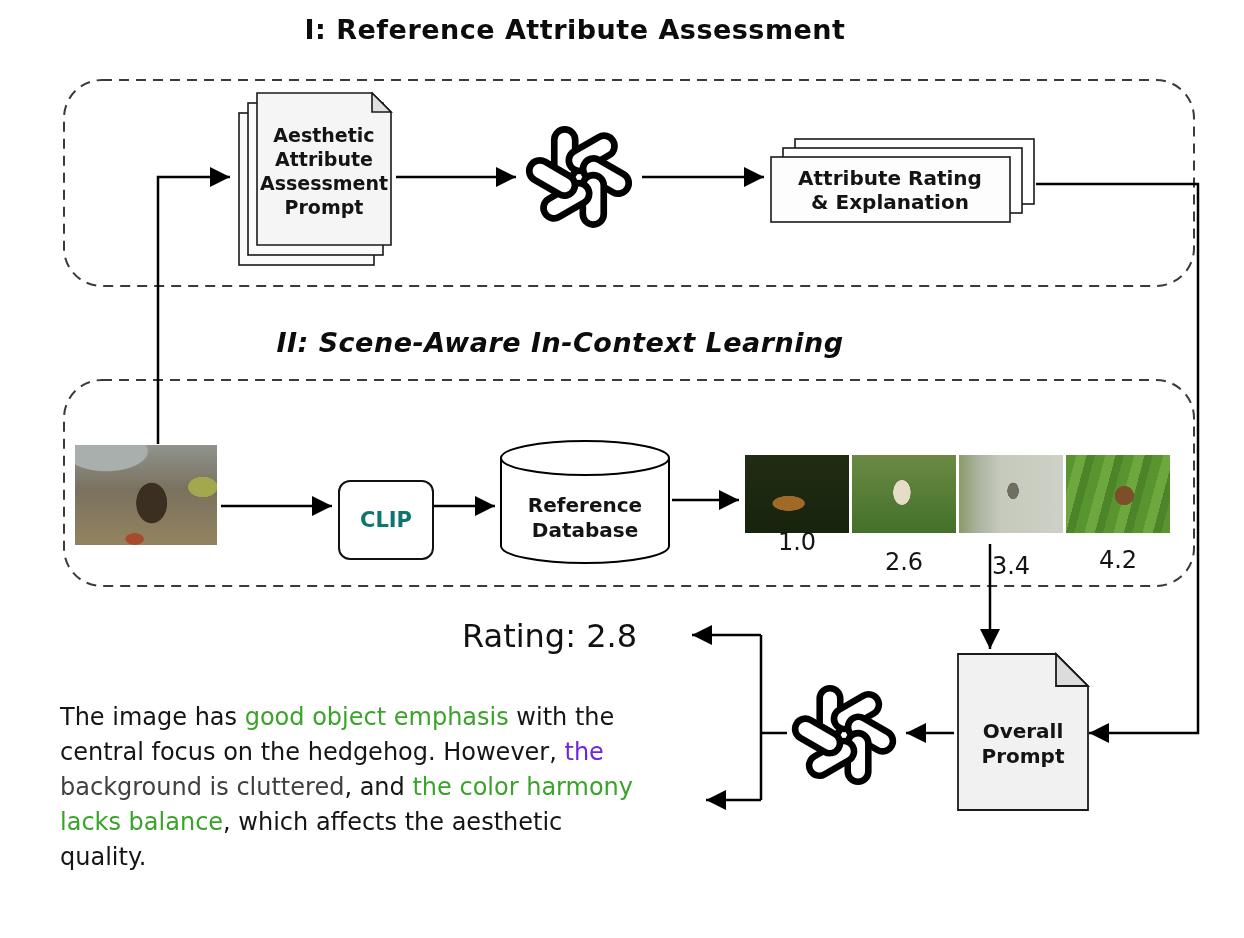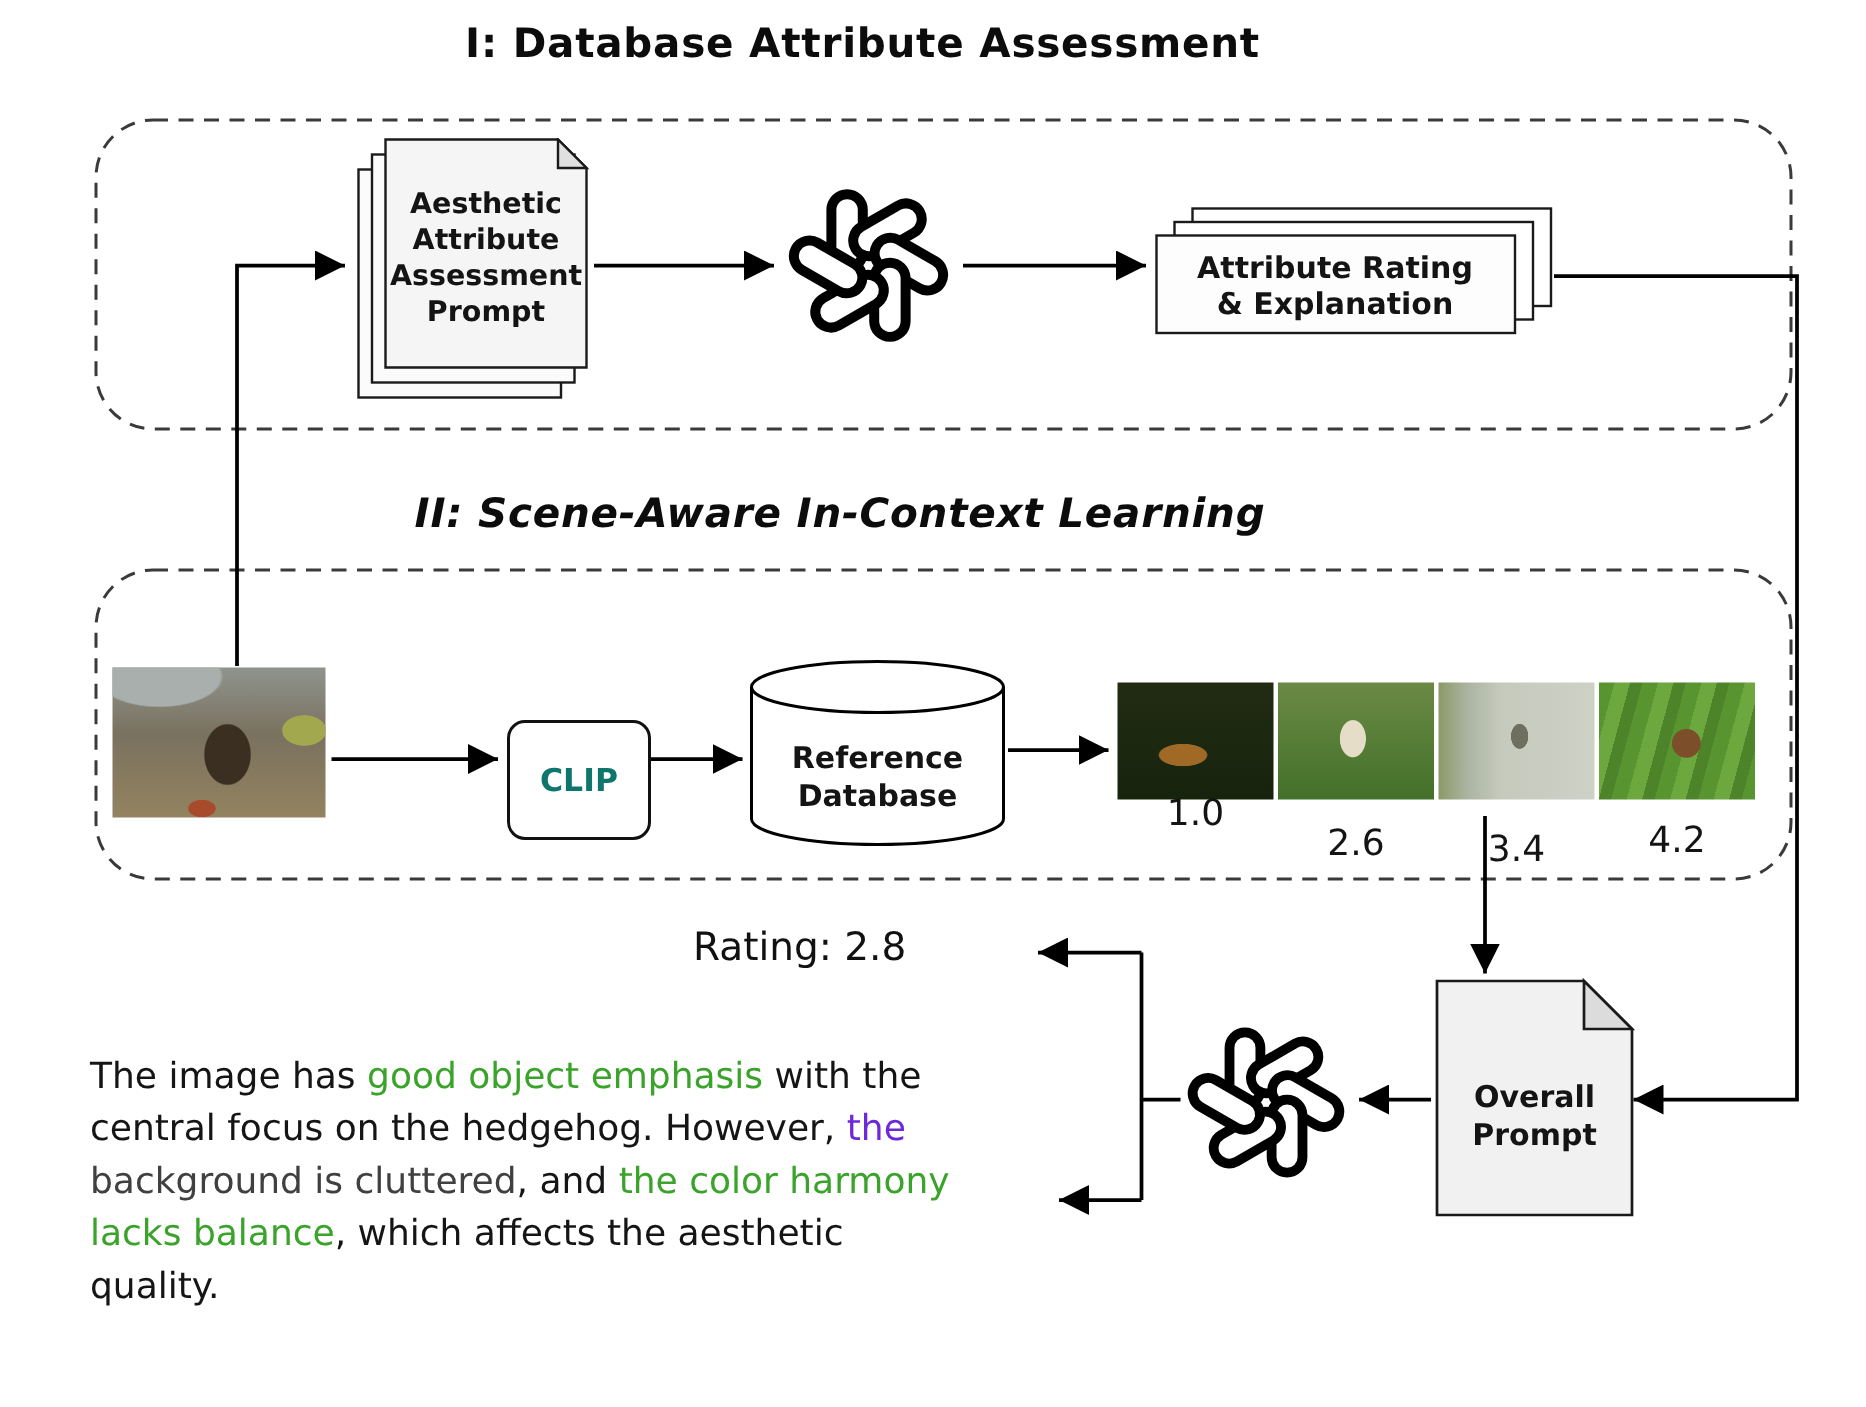--- a/index.html
+++ b/index.html
@@ -9,21 +9,21 @@
   .abs { position:absolute; z-index:2; }
   .title { position:absolute; z-index:2; text-align:center; font-weight:bold; font-size:27px; color:#0c0c0c; letter-spacing:.5px; }
   .doc-label  { font:bold 19px "DejaVu Sans", sans-serif; fill:#141414; }
   .doc-label2 { font:bold 20px "DejaVu Sans", sans-serif; fill:#141414; }
   .db-label   { font:bold 20px "DejaVu Sans", sans-serif; fill:#141414; }
   .clip-box { display:flex; align-items:center; justify-content:center;
               border:2px solid #111; border-radius:12px; background:#fff;
               font-weight:bold; font-size:21px; color:#0f766e;margin-top:12px; }
   .ref-label { position:absolute; z-index:2; font-size:22px; color:#141414; }
   .score { position:absolute; z-index:2; width:104px; text-align:center; font-size:24px; color:#141414; }
-  .rating-text { position:absolute; z-index:2; font-size:26px; color:#111; }
+  .rating-text { position:absolute; z-index:2; font-size:32px; color:#111; }
   .expl { position:absolute; z-index:2; width:660px; font-size:24px; line-height:35px; color:#151515; }
   .photo { position:absolute; z-index:2; }
   .img-hedgehog {
     background:
       radial-gradient(ellipse 26px 34px at 54% 58%, #3a2f20 58%, rgba(0,0,0,0) 61%),
       radial-gradient(ellipse 70px 34px at 22% 6%, #a8afac 58%, rgba(0,0,0,0) 61%),
       radial-gradient(ellipse 26px 18px at 90% 42%, #a2a84e 55%, rgba(0,0,0,0) 58%),
       radial-gradient(ellipse 16px 10px at 42% 94%, #a84a2c 55%, rgba(0,0,0,0) 60%),
       linear-gradient(180deg, #8f948d 0%, #7a715f 45%, #93835f 100%);
   }
@@ -98,21 +98,21 @@
     <line x1="434" y1="506" x2="495" y2="506" stroke="#000" stroke-width="2.5" marker-end="url(#arrow)"></line>
     <line x1="672" y1="500" x2="739" y2="500" stroke="#000" stroke-width="2.5" marker-end="url(#arrow)"></line>
     <line x1="990" y1="544" x2="990" y2="649" stroke="#000" stroke-width="2.5" marker-end="url(#arrow)"></line>
 
     <line x1="954" y1="733" x2="906" y2="733" stroke="#000" stroke-width="2.5" marker-end="url(#arrow)"></line>
     <path d="M787,733 H761 M761,635 V800" fill="none" stroke="#000" stroke-width="2.5"></path>
     <line x1="761" y1="635" x2="692" y2="635" stroke="#000" stroke-width="2.5" marker-end="url(#arrow)"></line>
     <line x1="761" y1="800" x2="706" y2="800" stroke="#000" stroke-width="2.5" marker-end="url(#arrow)"></line>
   </svg>
 
-  <div class="title" style="left:0; top:14; left:0px; top:14px; width:1150px;">I: Database Attribute Assessment</div>
+  <div class="title" style="left:0; top:14; left:0px; top:14px; width:1150px;">I: Reference Attribute Assessment</div>
   <div class="title" style="left:0px; top:327px; width:1120px;font-style:italic;">II: Scene-Aware In-Context Learning</div>
 
   <svg class="abs" style="left:238px; top:92px;" width="172" height="180">
     <rect x="1" y="21" width="135" height="152" fill="#fbfbfb" stroke="#1a1a1a" stroke-width="1.6"></rect>
     <rect x="10" y="11" width="135" height="152" fill="#fbfbfb" stroke="#1a1a1a" stroke-width="1.6"></rect>
     <path d="M19,1 H134 L153,20 V153 H19 Z" fill="#f5f5f5" stroke="#1a1a1a" stroke-width="1.6"></path>
     <path d="M134,1 V20 H153 Z" fill="#e0e0e0" stroke="#1a1a1a" stroke-width="1.6"></path>
     <text class="doc-label" x="86" y="50" text-anchor="middle">Aesthetic</text>
     <text class="doc-label" x="86" y="74" text-anchor="middle">Attribute</text>
     <text class="doc-label" x="86" y="98" text-anchor="middle">Assessment</text>

